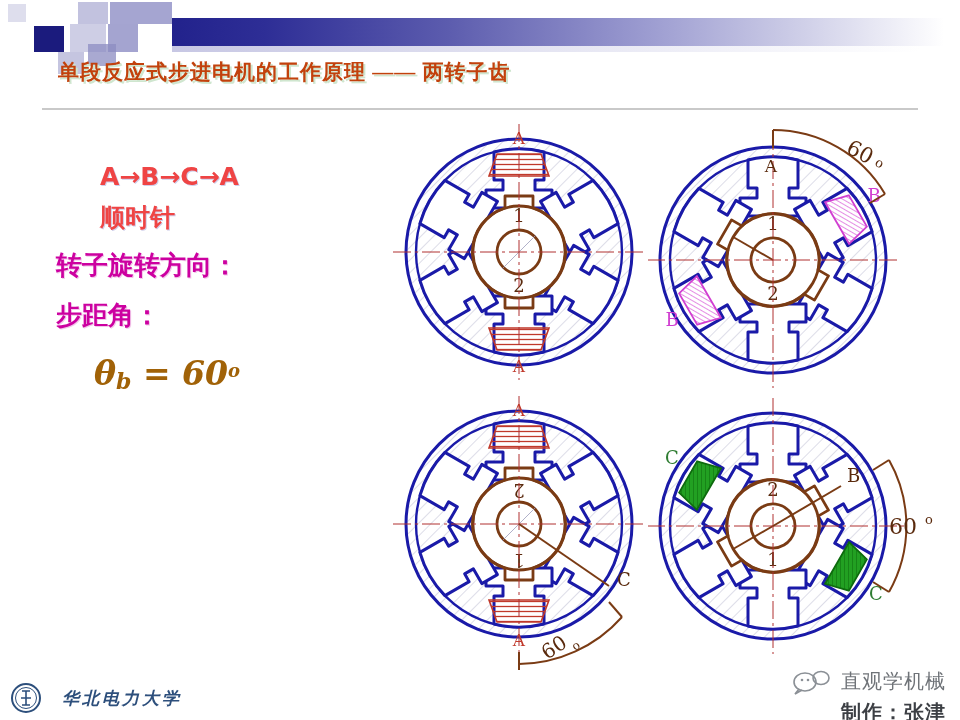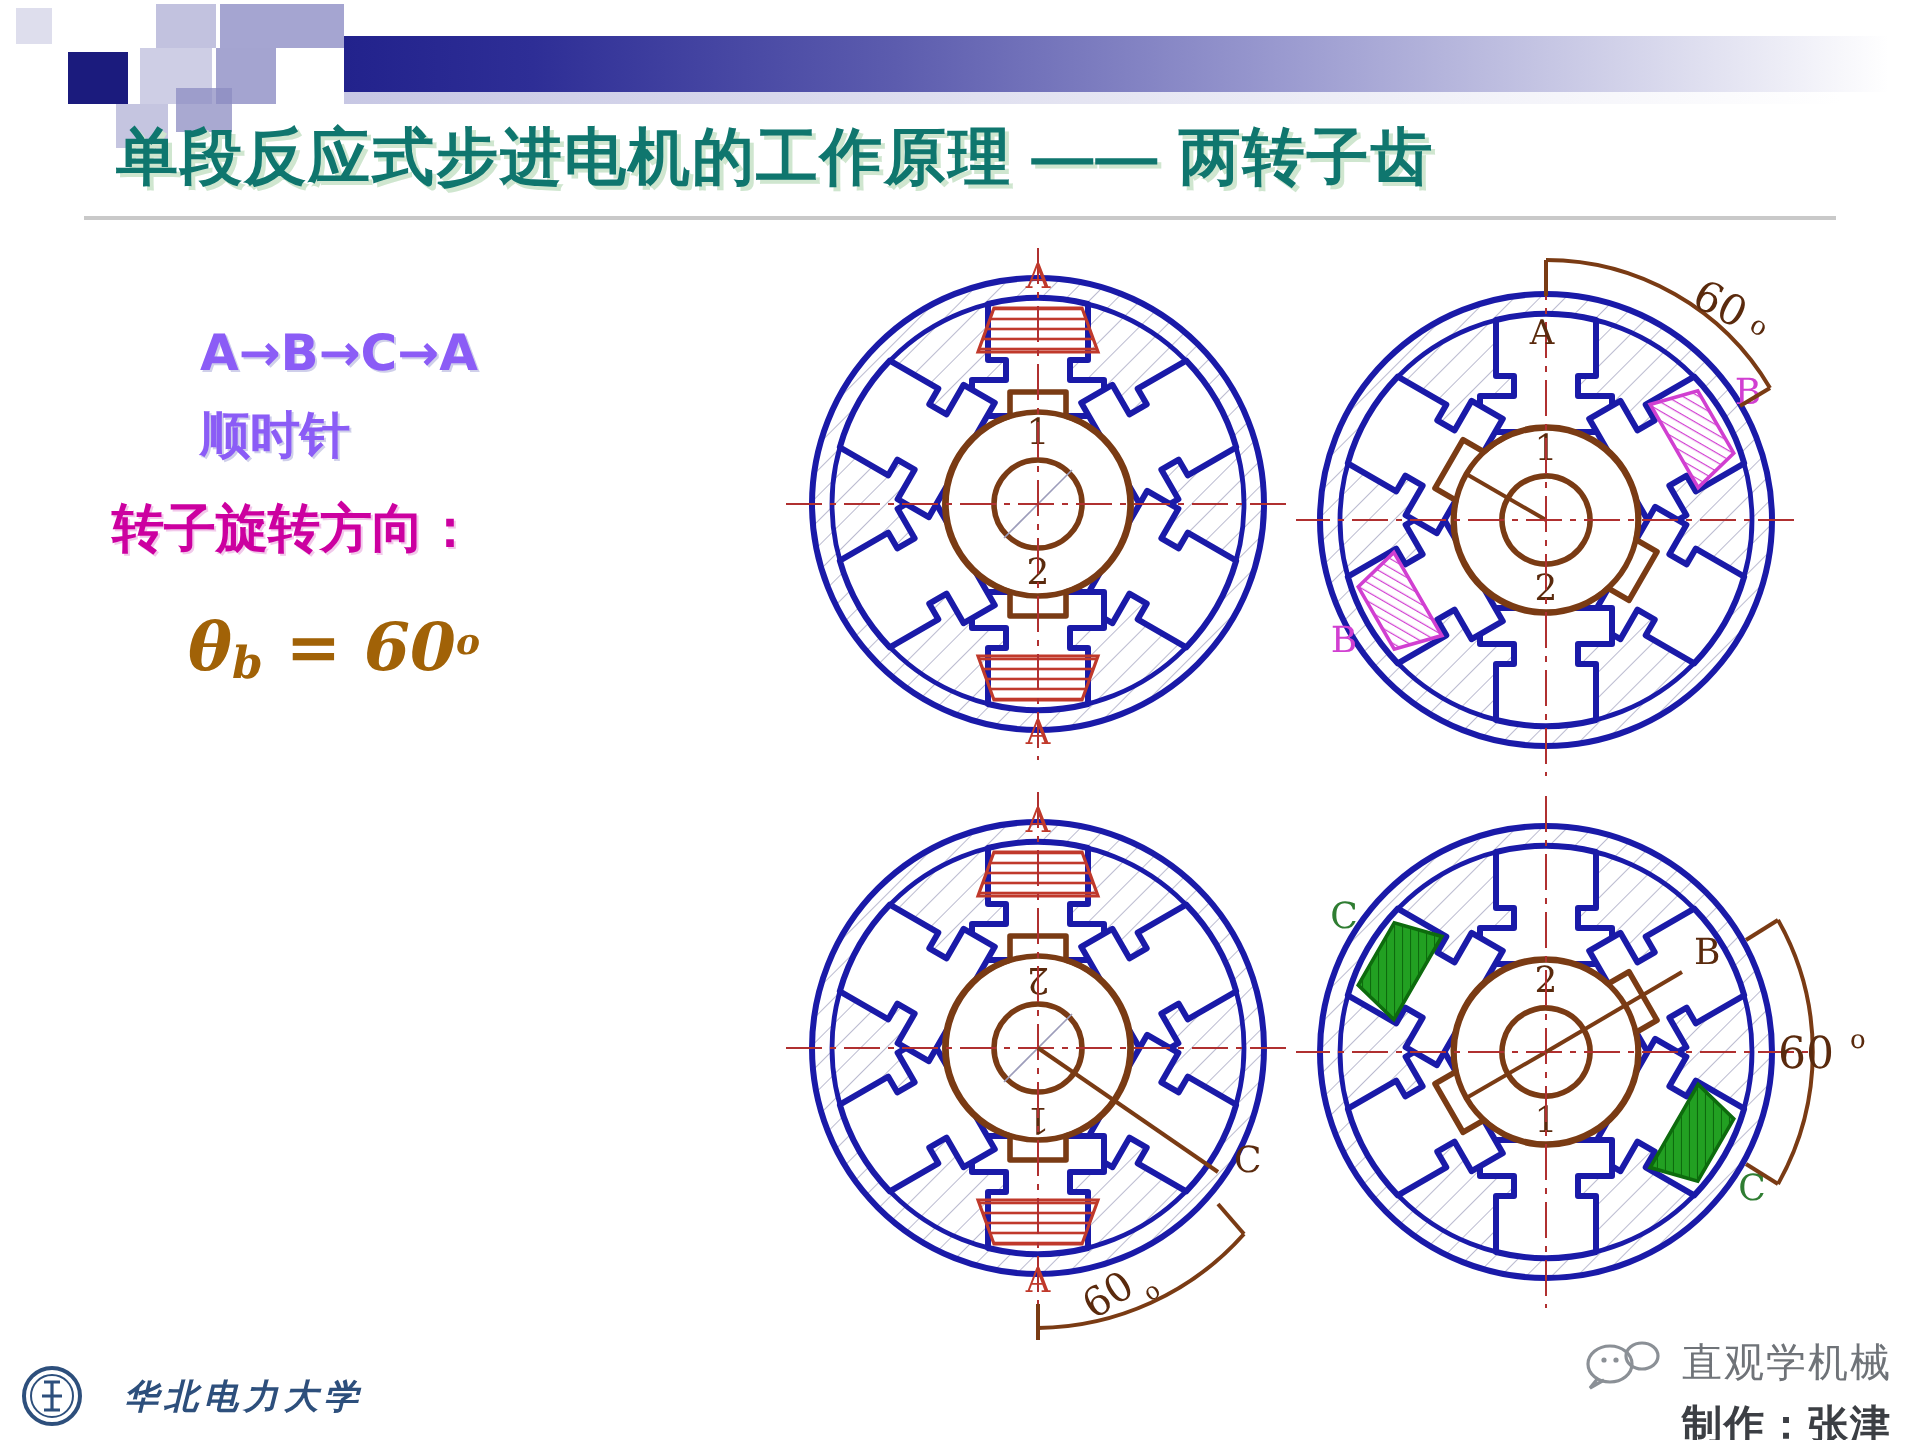--- a/index.html
+++ b/index.html
@@ -10,30 +10,30 @@
   
   .deco{position:absolute;left:0;top:0;width:240px;height:72px;}
   .deco .sq{position:absolute;}
   .bar{position:absolute;left:172px;top:18px;width:788px;height:28px;
        background:linear-gradient(to right,#22228c 0%,#2e2e96 12%,#5c5cae 35%,#9b9bd0 60%,#cfcfe8 80%,#ffffff 98%);}
   .bar-under{position:absolute;left:172px;top:46px;width:788px;height:6px;
        background:linear-gradient(to right,#b9b9dd 0%,#dcdcee 45%,#ffffff 95%);opacity:.8;}
 
   
   .title{position:absolute;left:58px;top:58px;width:880px;height:46px;
-     font-family:Liberation Sans, sans-serif;
-     font-size:31px;font-weight:bold;color:#0f766e;letter-spacing:1px;
+     font-family:Liberation Serif, serif;
+     font-size:21px;font-weight:bold;color:#c2410c;letter-spacing:1px;
      text-shadow:2px 2px 0 #cfe6cf;white-space:nowrap;}
   .title-underline{position:absolute;left:42px;top:108px;width:876px;height:2px;background:#c9c9c9;}
 
   
   .lefttext{position:absolute;left:56px;top:148px;width:330px;}
   .tline{font-size:26px;font-weight:bold;line-height:1.0;white-space:nowrap;}
   .magenta{color:#cc00a0;text-shadow:1px 1px 0 #f2c8ea;}
-  .navy{color:#8b5cf6;text-shadow:1px 1px 0 #cfcfea;}
+  .navy{color:#ef4444;text-shadow:1px 1px 0 #cfcfea;}
   .r-lbl{margin-top:0px;}
   .r-val{margin-left:44px;margin-top:16px;font-size:25px;}
   .formula{margin-left:38px;margin-top:26px;
      font-family:"DejaVu Serif","Liberation Serif",serif;
      font-style:italic;font-weight:bold;font-size:33px;color:#a16207;}
   .formula .sub{font-size:22px;vertical-align:-4px;}
   .formula .deg{font-size:18px;vertical-align:8px;}
 
   
   .diagrams{position:absolute;left:380px;top:116px;width:580px;height:560px;}
@@ -69,20 +69,21 @@
 <div class="bar"></div>
 <div class="bar-under"></div>
 
 <div class="title">单段反应式步进电机的工作原理 —— 两转子齿</div>
 <div class="title-underline"></div>
 
 <div class="lefttext">
   <div class="tline navy r-val">A→B→C→A</div>
   <div class="tline navy r-val">顺时针</div>
   <div class="tline magenta" style="margin-top:22px;">转子旋转方向：</div>
+  <div class="tline magenta" style="margin-top:24px;">步距角：</div>
   <div class="formula">
     <span>θ</span><span class="sub">b</span><span> = 60</span><span class="deg">o</span>
   </div>
 </div>
 
 <div class="diagrams">
 
   <div class="diag d1">
     <svg width="258" height="272" viewBox="0 0 258 272">
       <defs>

